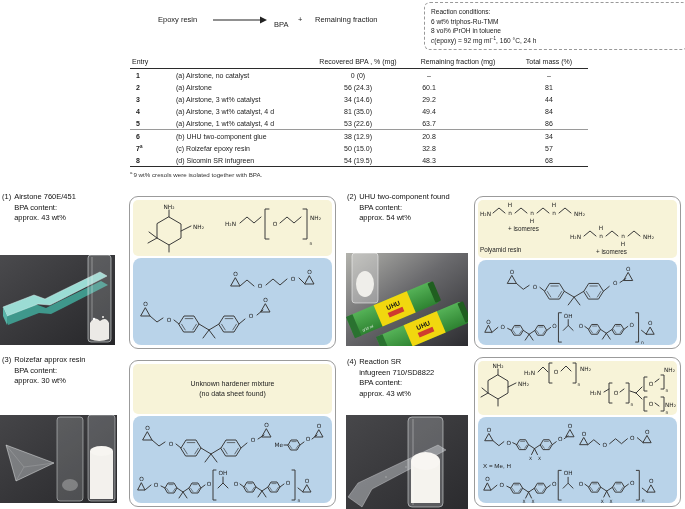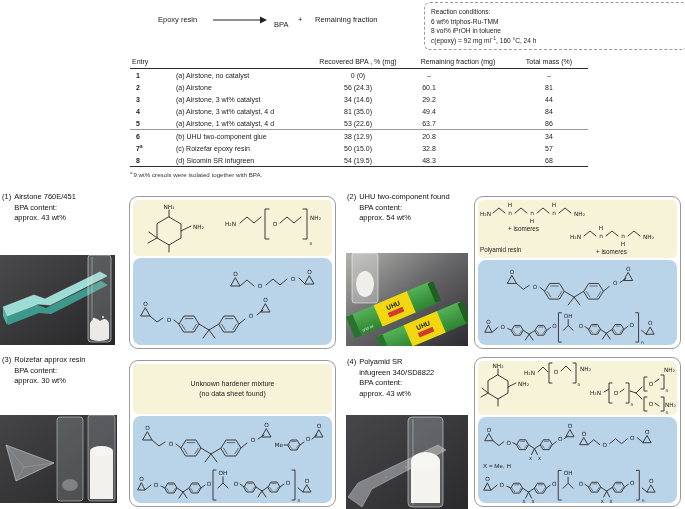--- a/index.html
+++ b/index.html
@@ -181,22 +181,22 @@
     <div class="pnum">(3)</div>
     <div>
         <div>Roizefar approx resin</div>
         <div>BPA content:</div>
         <div>approx. 30 wt%</div>
       </div>
   </div>
   <div class="plabel" style="left:347px;top:357px;width:126px">
     <div class="pnum">(4)</div>
     <div>
-        <div>Polyamid SR</div>
-        <div>infugreen 340/SD8822</div>
+        <div>Reaction SR</div>
+        <div>infugreen 710/SD8822</div>
         <div>BPA content:</div>
         <div>approx. 43 wt%</div>
       </div>
   </div>
 
   <svg class="photo" style="left:0;top:255px" width="115" height="90" viewBox="0 0 115 90">
     <defs>
       <linearGradient id="pbg1" x1="0" y1="0" x2="1" y2="1">
         <stop offset="0" stop-color="#4a4a4d"></stop>
           <stop offset="1" stop-color="#262629"></stop>

